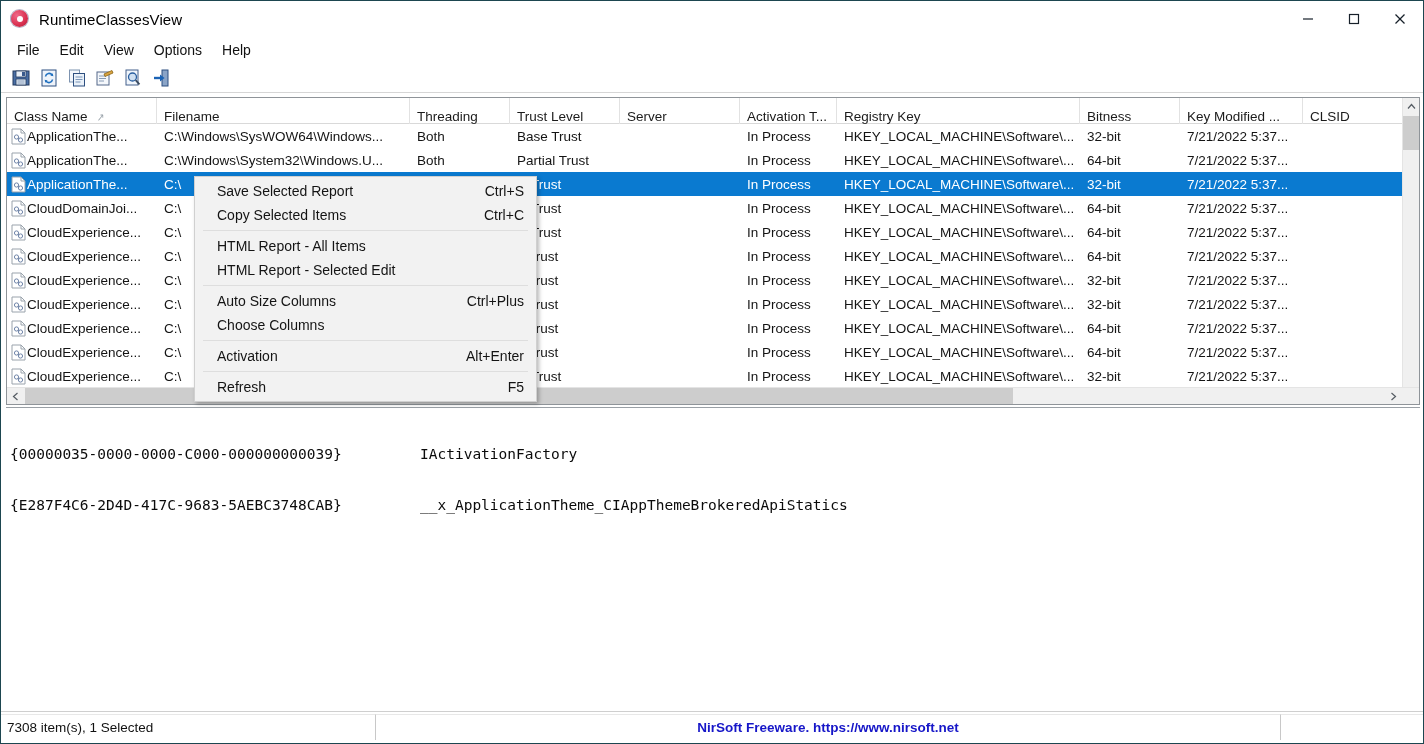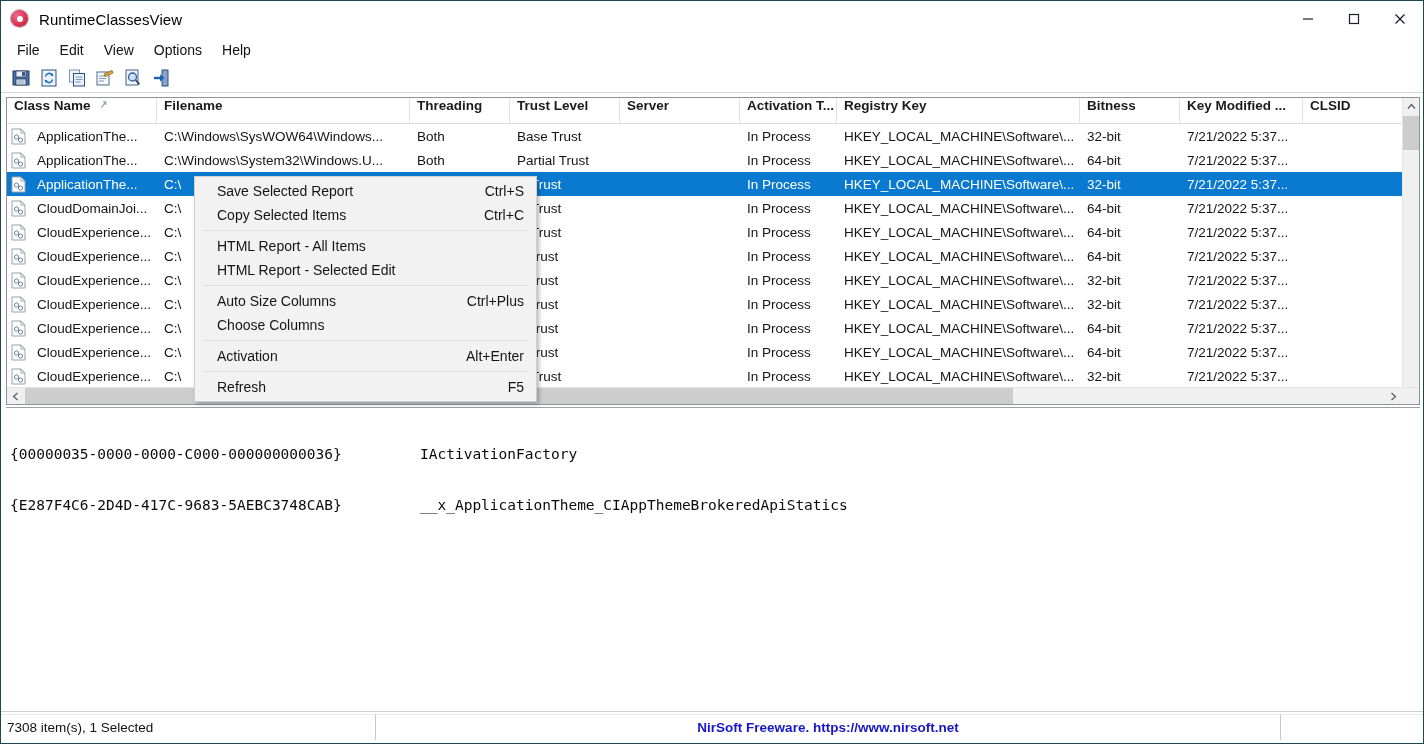--- a/index.html
+++ b/index.html
@@ -110,29 +110,28 @@
     position: relative;
     height: 26px;
     background: #ffffff;
     border-bottom: 1px solid #d9d9d9;
     display: flex;
     width: 1396px;
   }
   .lv-col {
     position: relative;
     height: 26px;
-    display: flex; align-items: flex-start;
+    display: flex; align-items: flex-end;
     padding-left: 7px;
     font-size: 13.5px;
     color: #1b1b1b;
     white-space: nowrap;
     overflow: hidden;
     border-right: 1px solid #e2e2e2;
     flex: none;
-    font-weight: bold;
   }
   .lv-col .sortarrow {
     margin-left: 8px;
     color: #9aa3ab;
     font-size: 11px;
     transform: scaleX(0.8);
   }
   .lv-body {
     position: relative;
     width: 1396px;
@@ -150,21 +149,21 @@
     color: #ffffff;
   }
   .lv-cell {
     height: 24px;
     display: flex; align-items: center;
     padding-left: 7px;
     overflow: hidden;
     white-space: nowrap;
     flex: none;
   }
-  .lv-cell.first { padding-left: 4px; gap: 11px; }
+  .lv-cell.first { padding-left: 4px; gap: 1px; }
   .doc-icon { width: 15px; height: 17px; flex: none; }
 
   
   .vscroll {
     position: absolute;
     right: 0; top: 0;
     width: 17px; height: 100%;
     background: #f0f0f0;
     border-left: 1px solid #e4e4e4;
   }
@@ -688,21 +687,21 @@
       </div>
       <div class="ctx-sep"></div>
       <div class="ctx-item">
         <span class="label">Refresh</span>
         <span class="accel">F5</span>
       </div>
     </div>
 
   <div class="detailpane">
     <div class="detail-line">
-      <span class="detail-guid">{00000035-0000-0000-C000-000000000036}</span>
+      <span class="detail-guid">{00000035-0000-0000-C000-000000000039}</span>
       <span>IActivationFactory</span>
     </div>
     <div class="detail-line">
       <span class="detail-guid">{E287F4C6-2D4D-417C-9683-5AEBC3748CAB}</span>
       <span>__x_ApplicationTheme_CIAppThemeBrokeredApiStatics</span>
     </div>
   </div>
 
   <div class="statusbar">
     <div class="sb-panel p1">7308 item(s), 1 Selected</div>

